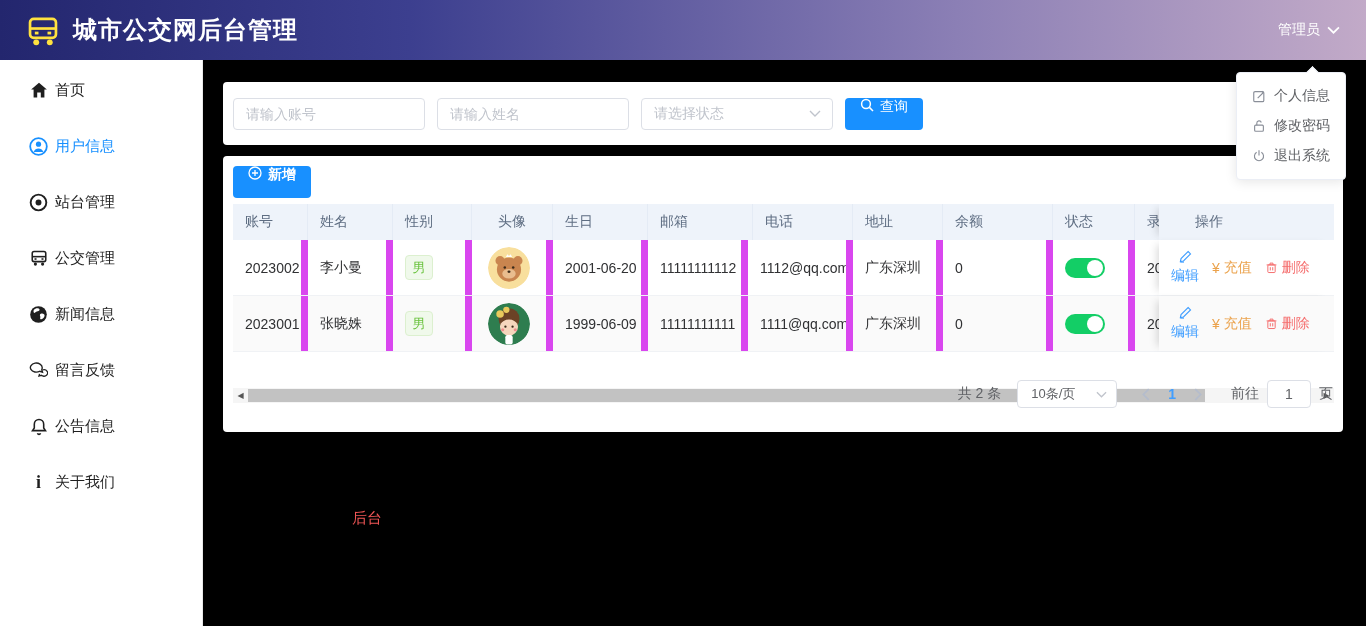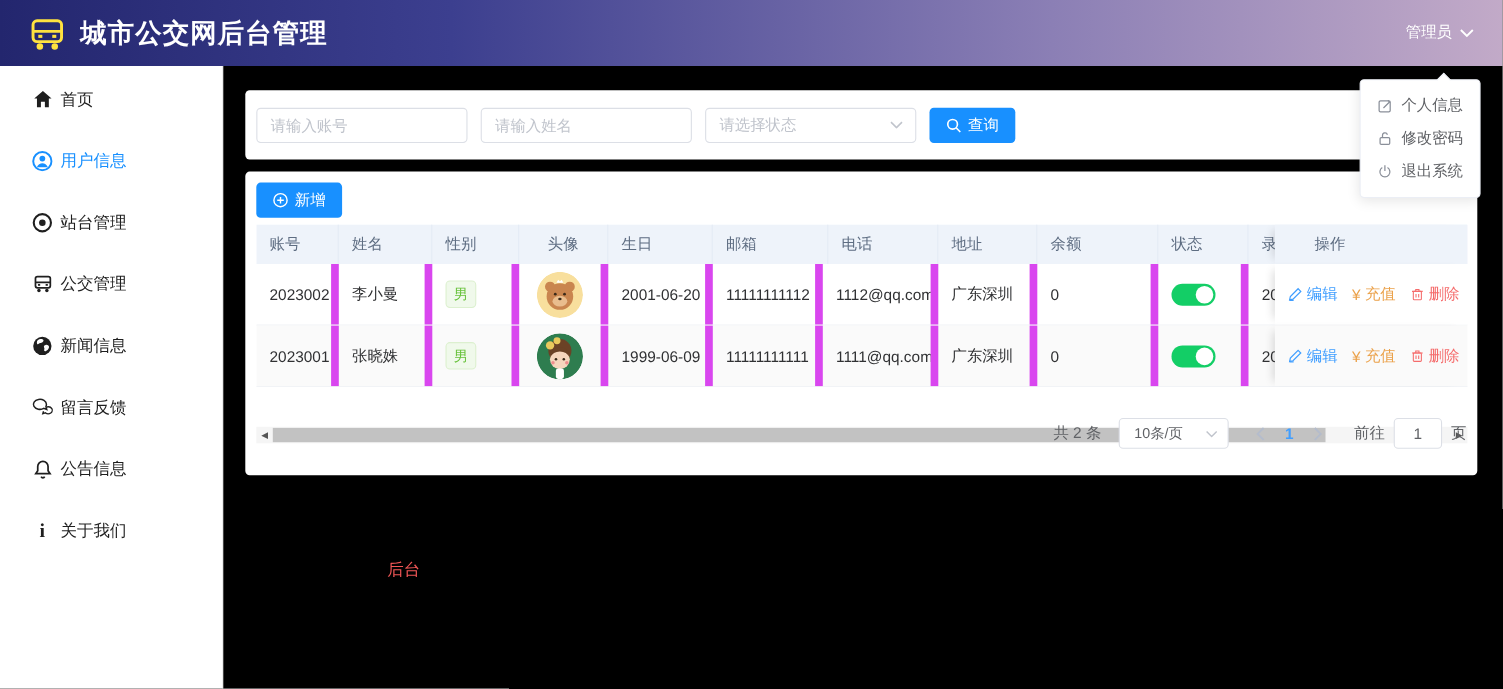--- a/index.html
+++ b/index.html
@@ -60,26 +60,26 @@
     font-family:"Liberation Sans", sans-serif; background:#fff;
   }
   .text-input::placeholder { color:#c0c4cc; }
   .select-box {
     width:192px; height:32px; border:1px solid #dcdfe6; border-radius:4px; background:#fff;
     display:flex; align-items:center; justify-content:space-between; padding:0 11px 0 12px;
     font-size:14px; color:#c0c4cc; cursor:pointer;
   }
   .btn-primary {
     height:32px; border:none; border-radius:4px; background:#1890ff; color:#fff;
-    display:inline-flex; align-items:center; gap:6px; padding:0 15px; font-size:14px;
+    display:inline-flex; gap:6px; padding:0 15px; font-size:14px;
     cursor:pointer; font-family:"Liberation Sans", sans-serif;
   }
 
   .table-panel { top:96px; height:276px; }
-  .add-btn { position:absolute; top:10px; left:10px; }
+  .add-btn { position:absolute; top:10px; left:10px;font-weight:bold; }
 
   .table-wrap { position:absolute; top:48px; left:10px; right:9px; overflow:hidden; }
   .thead-row, .t-row { display:flex; position:relative; width:1202px; }
   .thead-row { height:36px; background:#eef3fa; }
   .t-row { height:56px; background:#fff; border-bottom:1px solid #f0f2f5; }
   .t-row.striped { background:#fafafa; }
   .cell {
     flex:none; display:flex; align-items:center; padding:0 10px 0 12px;
     font-size:14px; color:#303133; overflow:hidden; white-space:nowrap;
   }
@@ -100,21 +100,21 @@
 
   .tag-male {
     display:inline-flex; align-items:center; justify-content:center;
     width:28px; height:25px; background:#f0f9eb; border:1px solid #dcf0cf;
     border-radius:4px; color:#67c23a; font-size:13px;
   }
   .avatar { width:42px; height:42px; border-radius:50%; overflow:hidden; }
   .switch { position:relative; width:40px; height:20px; border-radius:10px; background:#13ce66; cursor:pointer; }
   .switch-knob { position:absolute; top:2px; right:2px; width:16px; height:16px; border-radius:50%; background:#fff; }
   .op-link { display:inline-flex; align-items:center; gap:4px; margin-right:13px; font-size:14px; cursor:pointer; }
-  .op-edit { color:#409eff; } .op-recharge { color:#eba24b; } .op-delete { color:#f56c6c; }
+  .op-edit { color:#409eff;flex-direction:column; } .op-recharge { color:#eba24b; } .op-delete { color:#f56c6c; }
 
   
   .hscroll { position:absolute; top:232px; left:10px; right:9px; height:15px; background:#f5f5f5; display:flex; align-items:center; }
   .hscroll-btn { width:15px; height:15px; display:flex; align-items:center; justify-content:center; color:#555; font-size:8px; cursor:pointer; flex:none; }
   .hscroll-thumb { position:absolute; left:15px; width:957px; top:1px; bottom:1px; background:#c2c2c2; cursor:pointer; }
 
   
   .pagination {
     position:absolute; top:224px; right:10px; height:28px;
     display:flex; align-items:center; font-size:14px; color:#606266;

